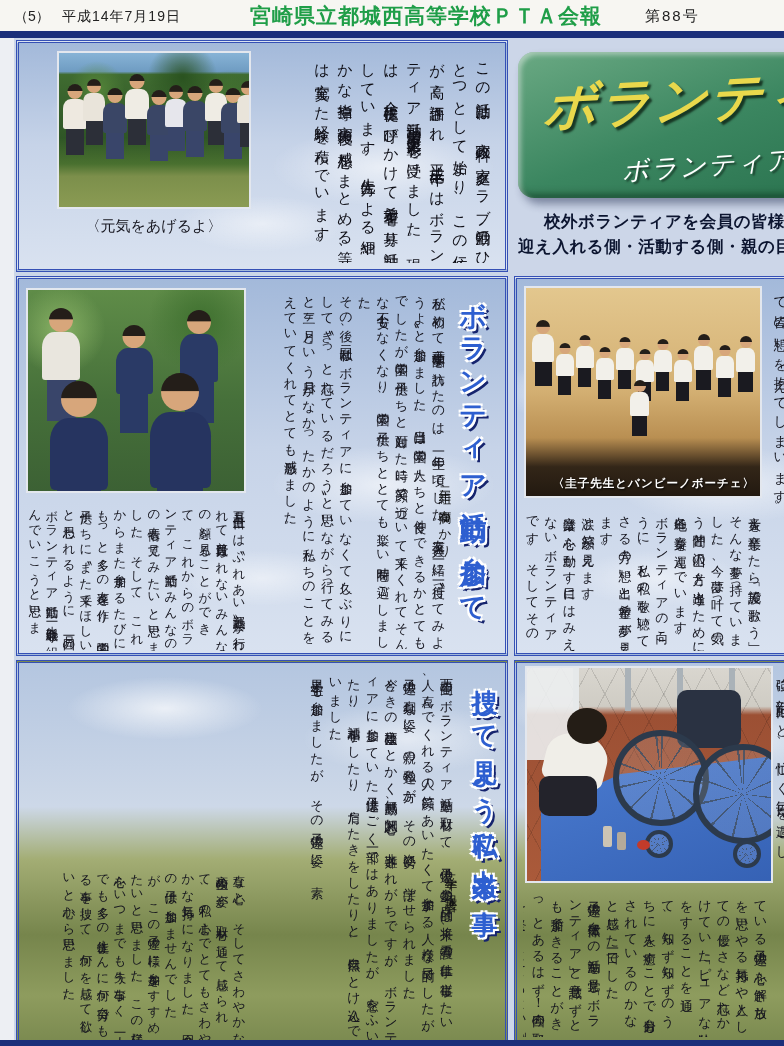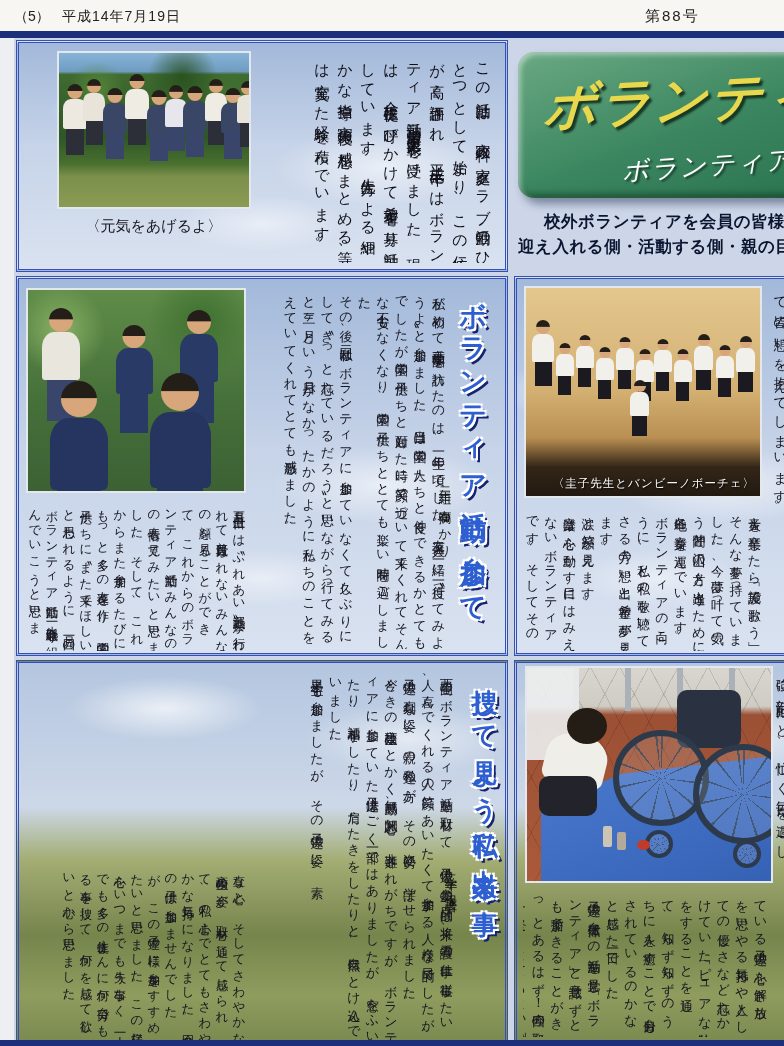--- a/index.html
+++ b/index.html
@@ -59,21 +59,21 @@
                radial-gradient(circle 50px at 65% 20%,rgba(40,80,30,.9),transparent 70%),
                radial-gradient(circle 45px at 90% 40%,rgba(70,120,50,.8),transparent 70%);}
   
   .photo-ml{left:7px;top:9px;width:220px;height:205px;
     background:radial-gradient(circle 60px at 15% 20%,rgba(150,190,110,.8),transparent 75%),
                radial-gradient(circle 70px at 80% 15%,rgba(60,110,45,.9),transparent 75%),
                linear-gradient(180deg,#5f8c48 0%,#46703a 55%,#3c6134 100%);}
   
   .photo-mr{left:7px;top:7px;width:238px;height:212px;
     background:linear-gradient(180deg,#e3c78e 0%,#d3af72 50%,#b98f52 72%,#6e5330 80%,#332618 86%,#221910 100%);}
-  .photo-mr .mr-caption{position:absolute;right:5px;bottom:5px;font-size:11.5px;font-weight:normal;color:#fff;
+  .photo-mr .mr-caption{position:absolute;right:5px;bottom:5px;font-size:11.5px;font-weight:bold;color:#fff;
     text-shadow:1px 1px 2px #000;letter-spacing:1px;}
   
   .photo-bl{left:7px;top:5px;width:220px;height:190px;background:linear-gradient(180deg,#e9e6df 0%,#d3ccc0 15%,#c8c0b2 100%);}
   .photo-bl .win{position:absolute;right:0;top:0;width:44%;height:100%;background:linear-gradient(135deg,#d5e4ee 0%,#b9d0e0 60%,#cfe0ea 100%);}
   .photo-bl .bar-v1{position:absolute;right:42%;top:0;width:7px;height:100%;background:#ece9e2;box-shadow:2px 0 3px rgba(0,0,0,.25);}
   .photo-bl .bar-v2{position:absolute;right:6%;top:0;width:7px;height:100%;background:#e6e3da;}
   .photo-bl .bar-h{position:absolute;right:0;top:52%;width:44%;height:6px;background:#e6e3da;}
   .photo-bl .door{position:absolute;left:14px;top:48px;width:46px;height:120px;background:#b3a894;border:2px solid #9a8f7c;}
   .photo-bl .sign{position:absolute;left:26px;top:26px;width:60px;height:17px;background:#0f7a46;border-radius:2px;
     color:#fff;font-size:10px;font-weight:bold;text-align:center;line-height:17px;letter-spacing:2px;}
@@ -118,20 +118,21 @@
   .intro-lines .l2{white-space:nowrap;}
 </style>
 </head>
 <body>
 
 <div class="page">
 
   <div class="header">
     <span class="h-page">（5）</span>
     <span class="h-date">平成14年7月19日</span>
+    <span class="h-title">宮崎県立都城西高等学校ＰＴＡ会報</span>
     <span class="h-issue">第88号</span>
   </div>
   <div class="band-top"></div>
   <div class="content-bg"></div>
   <div class="left-margin"></div>
 
   <div class="box box-top sky">
     <div class="photo photo-top">
       <div class="foliage"></div>
       <i class="fg" style="--x:4px;--y:46px;--s:15px;--tc:#eee9e0;--lc:#2c2f38"></i>

